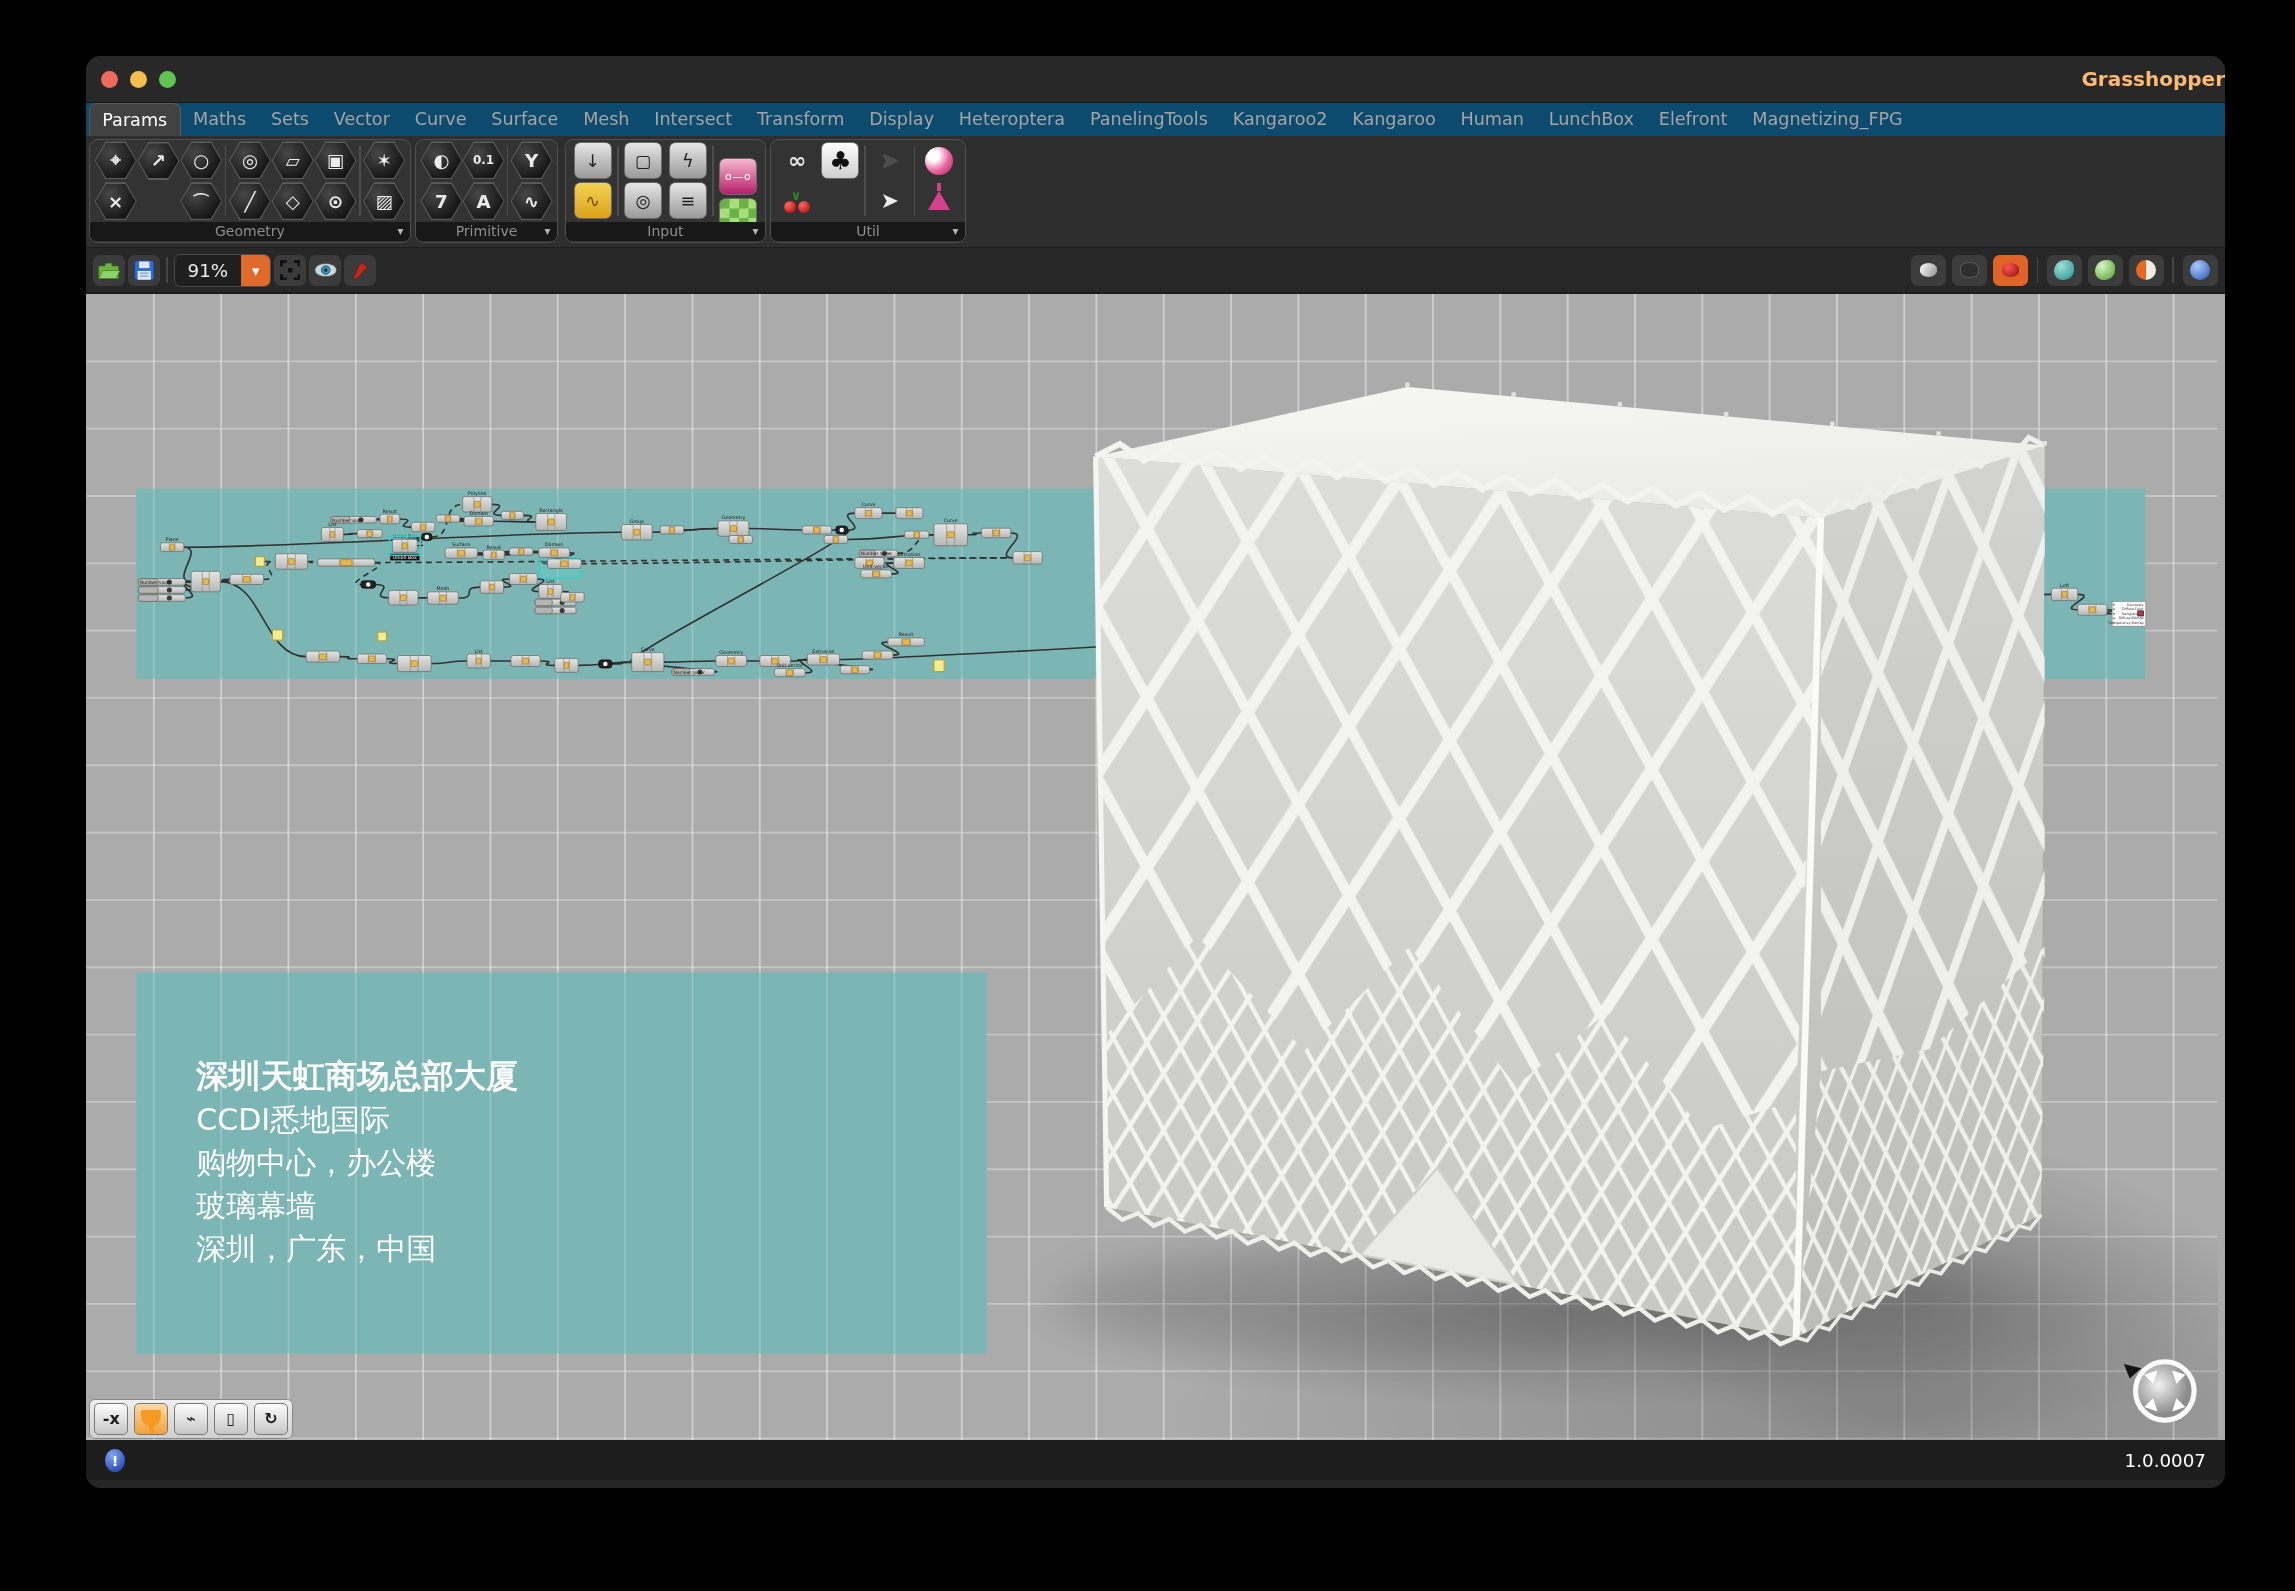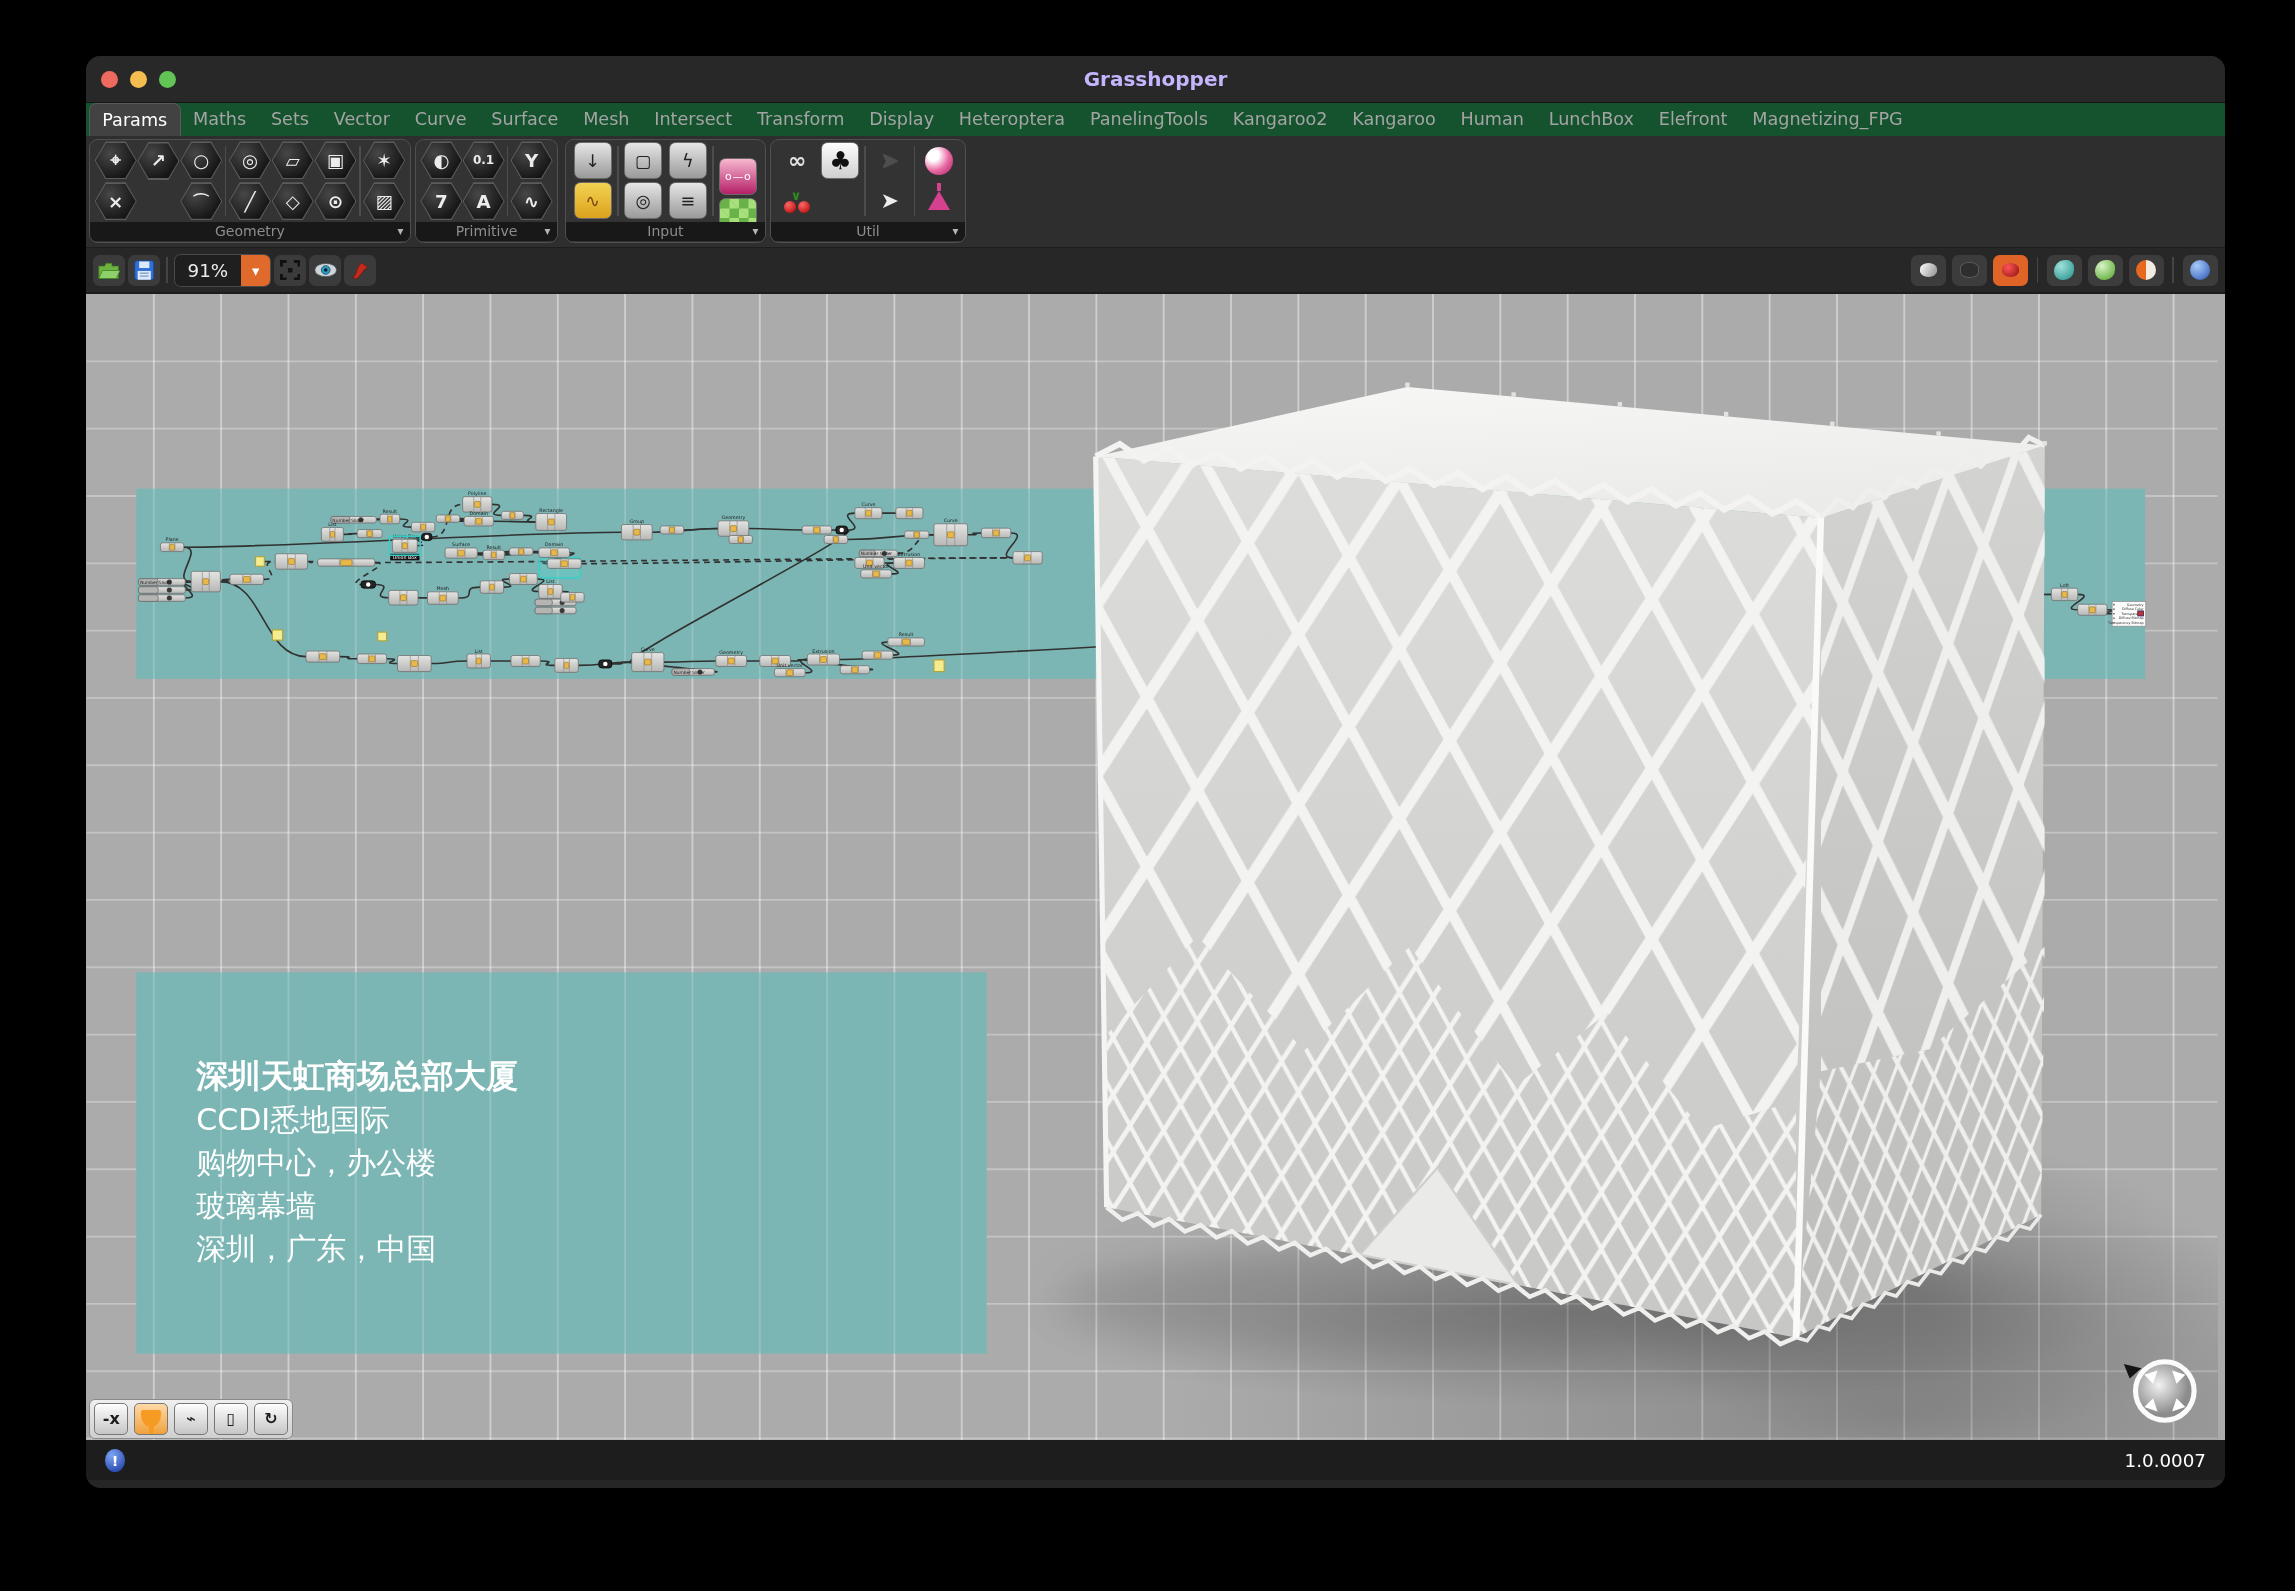--- a/index.html
+++ b/index.html
@@ -2,23 +2,23 @@
 <html style="font-size:11.7px"><head>
 <meta charset="utf-8">
 <style>
   html,body{margin:0;padding:0;background:#000;width:2295px;height:1591px;font-family:"DejaVu Sans","Liberation Sans",sans-serif;}
   .window{position:absolute;left:86px;top:56px;width:2139px;height:1432px;background:#262626;border-radius:14.6px;overflow:hidden;}
   
   .titlebar{position:relative;height:46px;background:#282828;border-bottom:0.7px solid #151515;}
   .lights{position:absolute;left:14.6px;top:15.4px;display:flex;gap:12.4px;}
   .light{width:17px;height:17px;border-radius:50%;}
   .light.red{background:#ee6a5f;}.light.yellow{background:#f5bd4f;}.light.green{background:#61c454;}
-  .title{text-align:center;line-height:46px;font-size:20px;font-weight:bold;color:#c4b5fd;}
+  .title{text-align:right;line-height:46px;font-size:20px;font-weight:bold;color:#fdba74;}
   
-  .menubar{height:33px;background:#14532d;display:flex;align-items:center;padding-left:2.9px;}
+  .menubar{height:33px;background:#0c4a6e;display:flex;align-items:center;padding-left:2.9px;}
   .tab{padding:0 12.4px;font-size:17.6px;color:#a4a4a4;line-height:33px;white-space:nowrap;cursor:default;}
   .tab.active{background:#424242;color:#fff;border:0.7px solid #5a5a5a;border-bottom:none;border-radius:7.3px 7.3px 0 0;}
   
   .toolbar{position:relative;height:111px;background:#2e2e2e;border-bottom:0.7px solid #1d1d1d;}
   .group{position:absolute;top:2.9px;height:104px;border:1.5px solid #505050;border-radius:8.8px;background:#333;box-sizing:border-box;overflow:hidden;}
   .gicons{height:82px;display:flex;align-items:center;padding:0 4.4px;}
   .gcol{display:flex;flex-direction:column;gap:2.9px;width:45px;align-items:center;}
   .vsep{width:1.5px;height:70px;background:#4d4d4d;margin:0 2.2px;flex:none;}
   .glabel{height:19px;background:#181818;color:#8d8d8d;font-size:14px;line-height:19px;text-align:center;position:relative;}
   .glabel .arr{position:absolute;right:6.6px;top:0;color:#b5b5b5;font-size:11.7px;}

